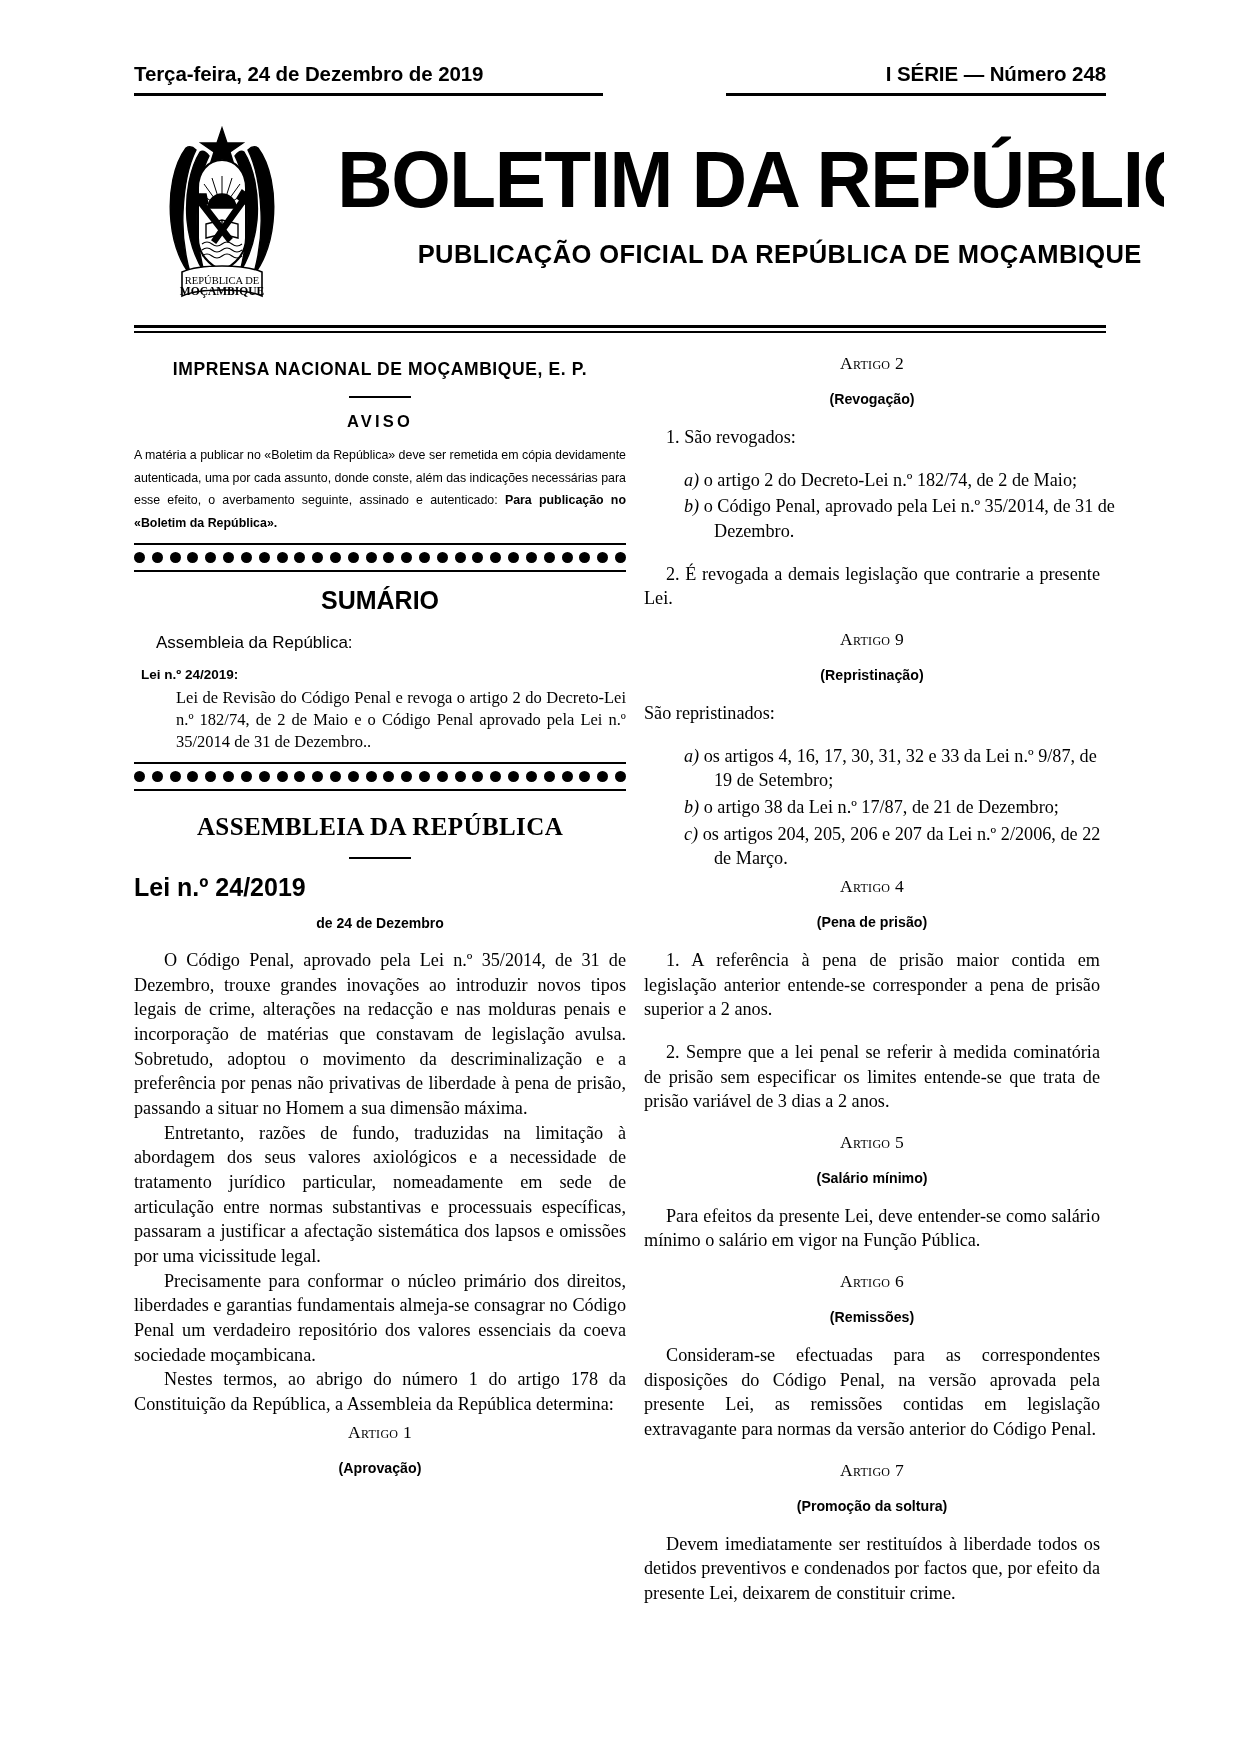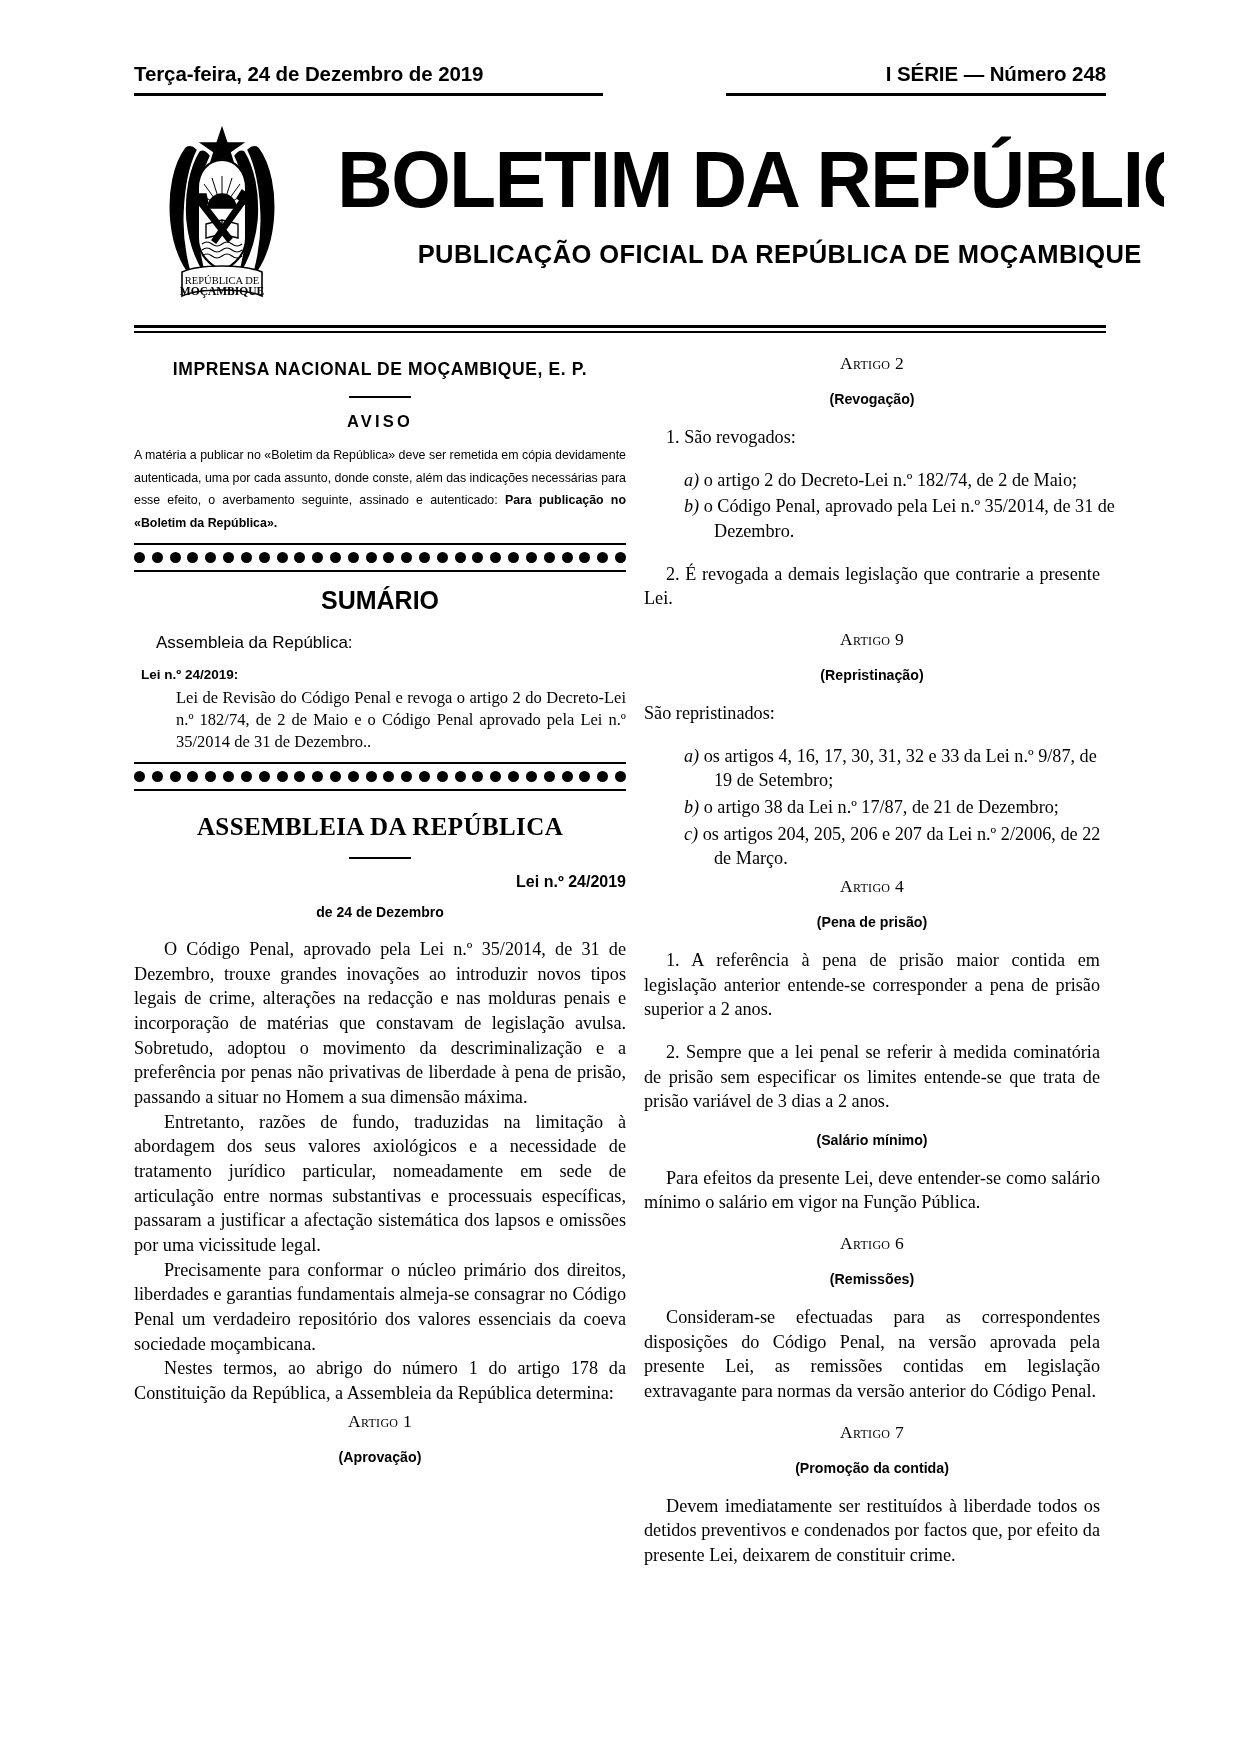--- a/index.html
+++ b/index.html
@@ -178,22 +178,22 @@
     font-family: "Liberation Serif", serif;
     font-weight: bold;
     font-size: 25px;
     text-align: center;
     letter-spacing: 0.4px;
     margin-top: 22px;
   }
   .lei-num {
     font-family: "Liberation Sans", sans-serif;
     font-weight: bold;
-    font-size: 16px;
-    text-align: right;
+    font-size: 25px;
+    text-align: left;
     margin-top: 3px;
   }
   .lei-date {
     font-family: "Liberation Sans", sans-serif;
     font-weight: bold;
     font-size: 14px;
     text-align: center;
     margin-top: 13px;
     margin-bottom: 17px;
   }
@@ -438,26 +438,27 @@
         <li><span class="mk">a)</span><span> os artigos 4, 16, 17, 30, 31, 32 e 33 da Lei n.º 9/87, de 19 de Setembro;</span></li>
         <li><span class="mk">b)</span><span> o artigo 38 da Lei n.º 17/87, de 21 de Dezembro;</span></li>
         <li><span class="mk">c)</span><span> os artigos 204, 205, 206 e 207 da Lei n.º 2/2006, de 22 de Março.</span></li>
       </ol>
 
       <div class="art-num">Artigo 4</div>
       <div class="art-title">(Pena de prisão)</div>
       <p class="num-item">1. A referência à pena de prisão maior contida em legislação anterior entende-se corresponder a pena de prisão superior a 2 anos.</p>
       <p class="num-item">2. Sempre que a lei penal se referir à medida cominatória de prisão sem especificar os limites entende-se que trata de prisão variável de 3 dias a 2 anos.</p>
 
+      <div class="art-num">Artigo 5</div>
       <div class="art-title">(Salário mínimo)</div>
       <p class="num-item">Para efeitos da presente Lei, deve entender-se como salário mínimo o salário em vigor na Função Pública.</p>
 
       <div class="art-num">Artigo 6</div>
       <div class="art-title">(Remissões)</div>
       <p class="num-item">Consideram-se efectuadas para as correspondentes disposições do Código Penal, na versão aprovada pela presente Lei, as remissões contidas em legislação extravagante para normas da versão anterior do Código Penal.</p>
 
       <div class="art-num">Artigo 7</div>
-      <div class="art-title">(Promoção da contida)</div>
+      <div class="art-title">(Promoção da soltura)</div>
       <p class="num-item">Devem imediatamente ser restituídos à liberdade todos os detidos preventivos e condenados por factos que, por efeito da presente Lei, deixarem de constituir crime.</p>
 
     </div>
   </div>
 </div>
 
 </body></html>

